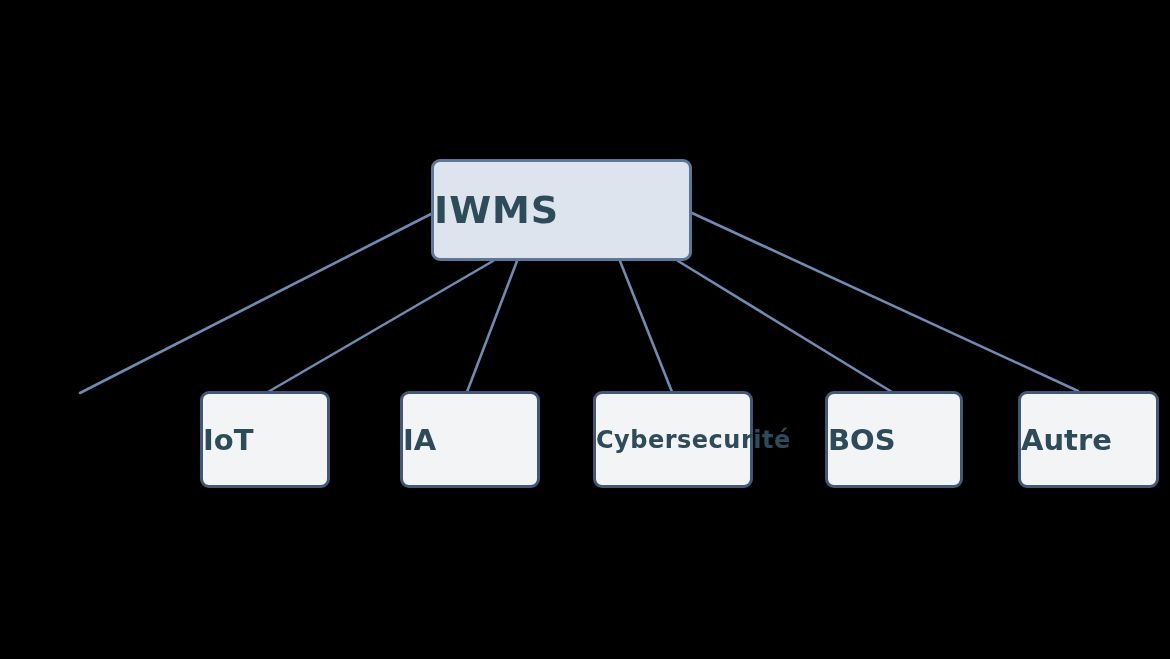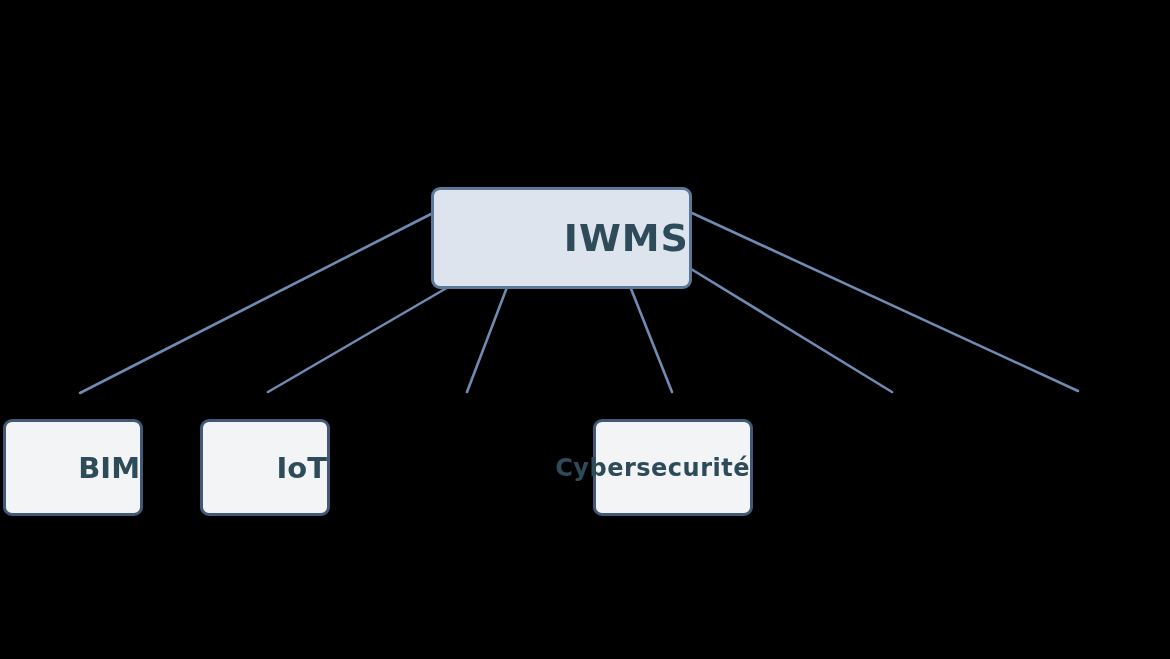--- a/index.html
+++ b/index.html
@@ -30,27 +30,26 @@
   }
   svg.edges line {
     stroke: var(--connector);
     stroke-width: 2.6;
     stroke-linecap: round;
   }
   .node {
     position: absolute;
     display: flex;
     align-items: center;
-    justify-content: flex-end;
+    justify-content: flex-start;
     border-radius: 9px;
     color: var(--text);
     font-weight: bold;
     text-align: center;
     user-select: none;
-    margin-top: 28px;
   }
   .node.root {
     left: 431px; top: 159px;
     width: 261px; height: 102px;
     background: var(--root-fill);
     border: 3px solid var(--root-border);
     font-size: 38px;
     letter-spacing: 1px;
   }
   .node.child {
@@ -78,28 +77,34 @@
     <line x1="517" y1="261" x2="467" y2="392"></line>
     <line x1="620" y1="261" x2="672" y2="392"></line>
     <line x1="678" y1="261" x2="892" y2="392"></line>
     <line x1="692" y1="213" x2="1078" y2="391"></line>
   </svg>
 
   <div class="node root">
     <span>IWMS</span>
   </div>
 
-  <div class="node child n0">
-    <span>BIM</span>
-  </div>
 
   <div class="node child n1">
     <span>IoT</span>
   </div>
 
+  <div class="node child n2">
+    <span>IA</span>
+  </div>
 
   <div class="node child n3">
     <span>Cybersecurité</span>
   </div>
 
+  <div class="node child n4">
+    <span>BOS</span>
+  </div>
 
+  <div class="node child n5">
+    <span>Autre</span>
+  </div>
 
 </div>
 
 </body></html>

